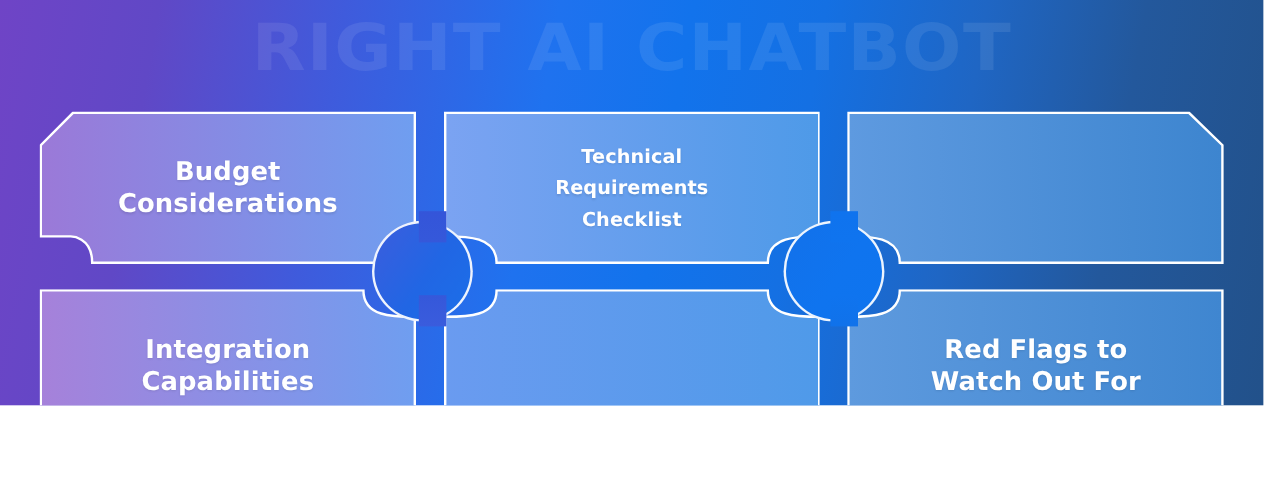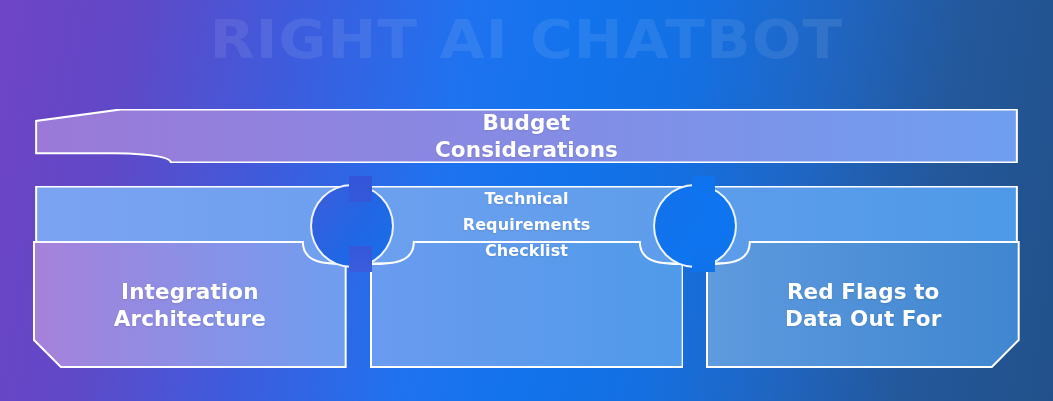--- a/index.html
+++ b/index.html
@@ -8,21 +8,21 @@
     padding: 0;
     background: #ffffff;
   }
   body {
     font-family: "Liberation Sans", sans-serif;
   }
 
   .infographic {
     position: relative;
     width: 1053px;
-    height: 401px;
+    height: 338px;
     overflow: hidden;
     
     background:
       linear-gradient(100deg,
         #6f44c6 0%,
         #6048c6 12%,
         #3f5bdc 26%,
         #1f72ef 42%,
         #1273ec 52%,
         #1470e3 62%,
@@ -60,21 +60,21 @@
     height: 275px;
   }
   .row {
     position: absolute;
     left: 0;
     width: 100%;
     height: 127px;
     display: flex;
     gap: 23px;
   }
-  .row-top { top: 16px; flex-direction: column; }
+  .row-top { top: 0; }
   .row-bottom { top: 148px; }
 
   .card {
     position: relative;
     flex: 1 1 0;
     display: flex;
     align-items: center;
     justify-content: center;
     box-sizing: border-box;
   }
@@ -210,21 +210,21 @@
             <linearGradient id="g4" x1="0" y1="0" x2="1" y2="0">
               <stop offset="0%" stop-color="#a681da"></stop>
               <stop offset="100%" stop-color="#6f9ef0"></stop>
             </linearGradient>
           </defs>
           <path d="M 1 1 L 271 1
                    C 271 23 296 23 314 23
                    L 314 126 L 28 126 L 1 99 Z" fill="url(#g4)" stroke="#ffffff" stroke-width="2" vector-effect="non-scaling-stroke"></path>
         </svg>
         <div class="card-label">Integration
-Architecture</div>
+Capabilities</div>
       </div>
 
       <div class="card">
         <svg class="card-shape" viewBox="0 0 315 127" preserveAspectRatio="none">
           <defs>
             <linearGradient id="g5" x1="0" y1="0" x2="1" y2="0">
               <stop offset="0%" stop-color="#6a9bf0"></stop>
               <stop offset="100%" stop-color="#4f9ae9"></stop>
             </linearGradient>
           </defs>
@@ -241,21 +241,21 @@
             <linearGradient id="g6" x1="0" y1="0" x2="1" y2="0">
               <stop offset="0%" stop-color="#5e9ade"></stop>
               <stop offset="100%" stop-color="#3f86d0"></stop>
             </linearGradient>
           </defs>
           <path d="M 44 1 L 314 1 L 314 99 L 287 126
                    L 1 126 L 1 23
                    C 19 23 44 23 44 1 Z" fill="url(#g6)" stroke="#ffffff" stroke-width="2" vector-effect="non-scaling-stroke"></path>
         </svg>
         <div class="card-label">Red Flags to
-Data Out For</div>
+Watch Out For</div>
       </div>
 
     </div>
   </div>
 
   <div class="connector-band band-1-top"></div>
   <div class="connector-band band-1-bot"></div>
   <div class="connector-band band-2-top"></div>
   <div class="connector-band band-2-bot"></div>
 

